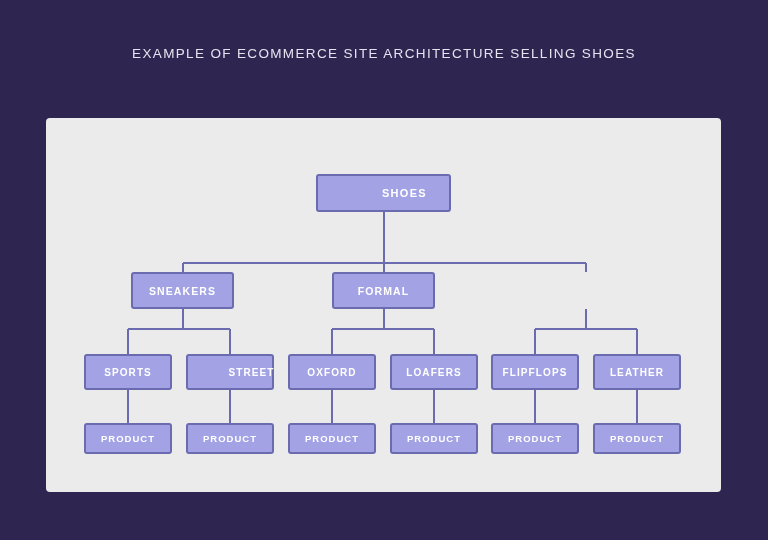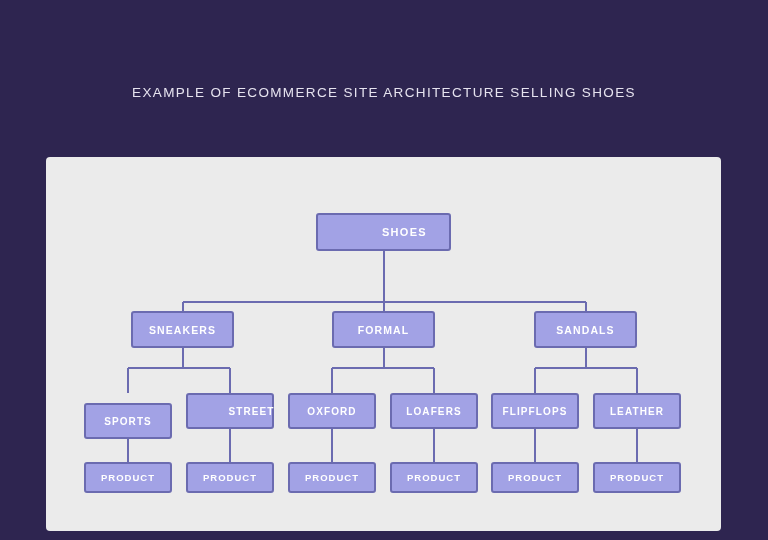--- a/index.html
+++ b/index.html
@@ -10,21 +10,20 @@
     width: 768px;
     height: 540px;
     background: #2e2550;
     font-family: "Liberation Sans", sans-serif;
     overflow: hidden;
   }
   #stage {
     position: relative;
     width: 768px;
     height: 448px;
-    margin-top: 39px;
   }
   #title {
     position: absolute;
     left: 0;
     top: 46px;
     width: 768px;
     text-align: center;
     color: #e6e3ef;
     font-size: 13.5px;
     font-weight: 400;
@@ -136,23 +135,22 @@
           <path d="M 388 272 L 388 305"></path>
           <path d="M 489 272 L 489 305"></path>
           <path d="M 591 272 L 591 305"></path>
         </g>
       </svg>
 
       <div class="node lvl0" style="left:270px; top:56px;padding-left:42px;">SHOES</div>
 
       <div class="node lvl1" style="left:85px; top:154px;">SNEAKERS</div>
       <div class="node lvl1" style="left:286px; top:154px;">FORMAL</div>
-      <div class="node lvl1" style="left:488px; top:154px;">SANDALS</div>
 
-      <div class="node lvl2" style="left:38px; top:246px;">SPORTS</div>
+      <div class="node lvl2" style="left:38px; top:236px;">SPORTS</div>
       <div class="node lvl2" style="left:140px; top:236px;padding-left:43px;">STREET</div>
       <div class="node lvl2" style="left:242px; top:236px;">OXFORD</div>
       <div class="node lvl2" style="left:344px; top:236px;">LOAFERS</div>
       <div class="node lvl2" style="left:445px; top:236px;">FLIPFLOPS</div>
       <div class="node lvl2" style="left:547px; top:236px;">LEATHER</div>
 
       <div class="node lvl3" style="left:38px; top:305px;">PRODUCT</div>
       <div class="node lvl3" style="left:140px; top:305px;">PRODUCT</div>
       <div class="node lvl3" style="left:242px; top:305px;">PRODUCT</div>
       <div class="node lvl3" style="left:344px; top:305px;">PRODUCT</div>

